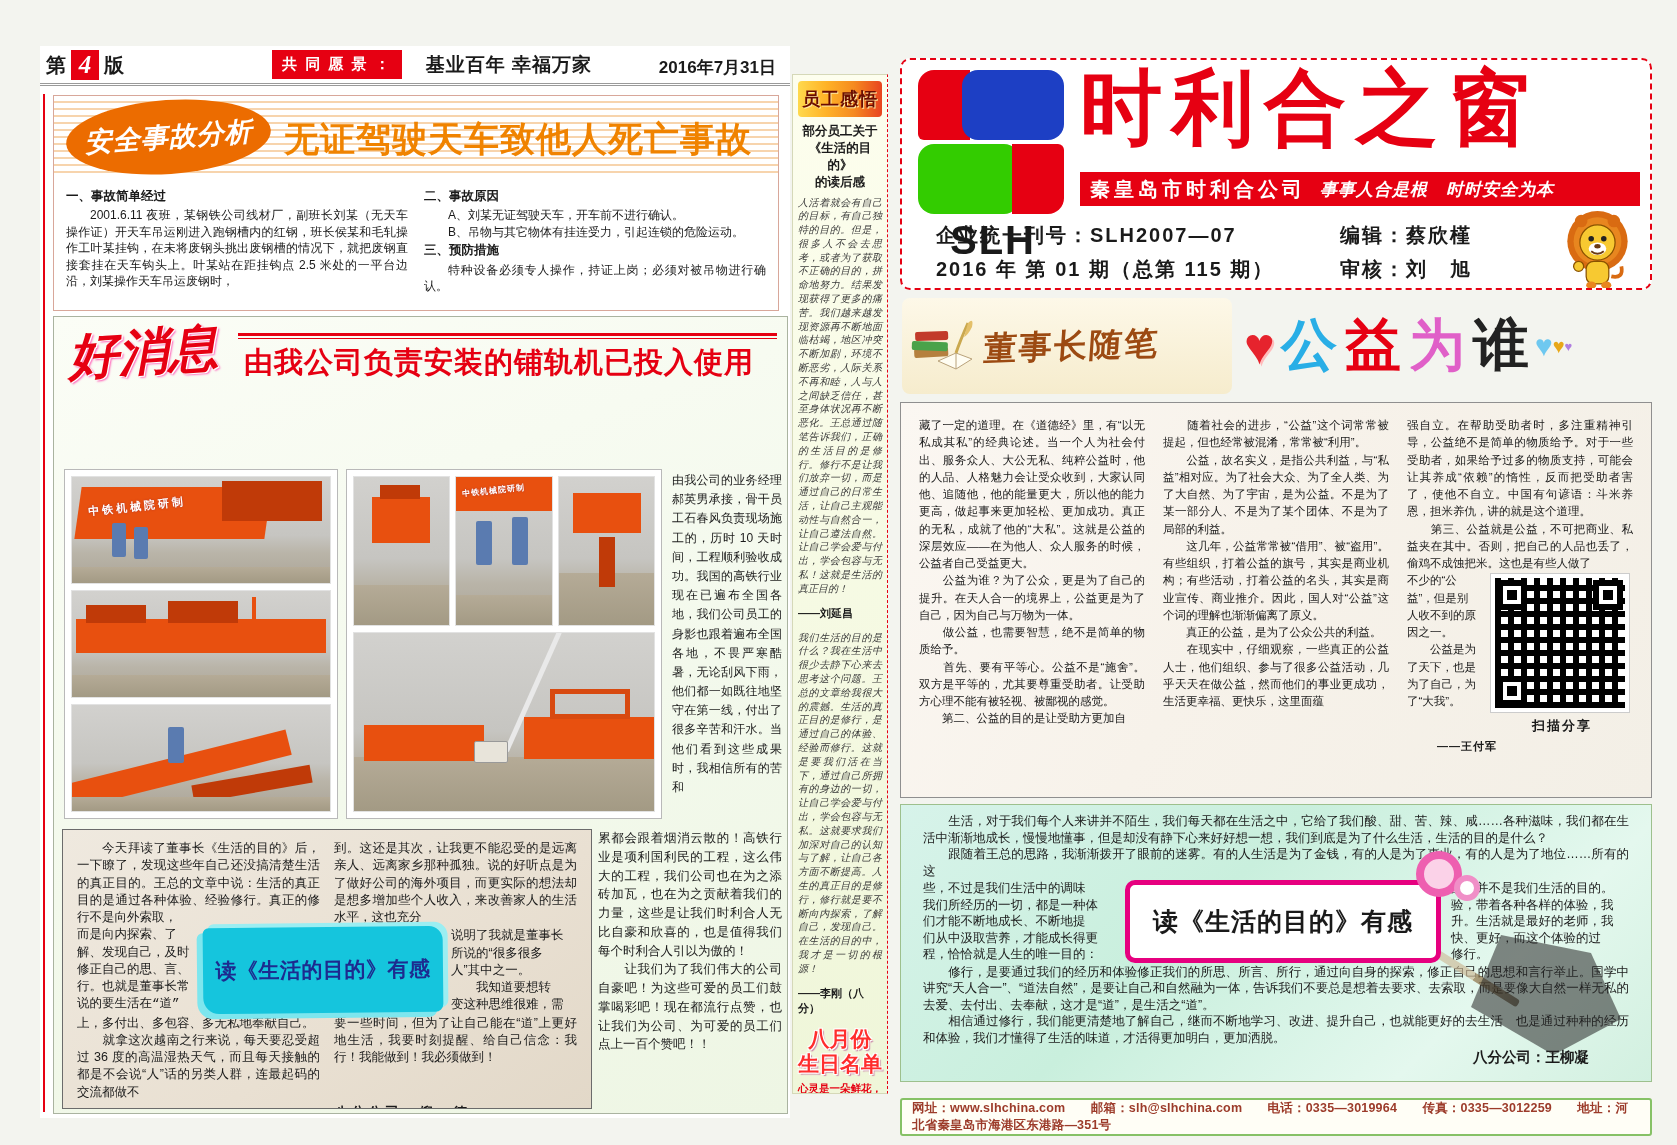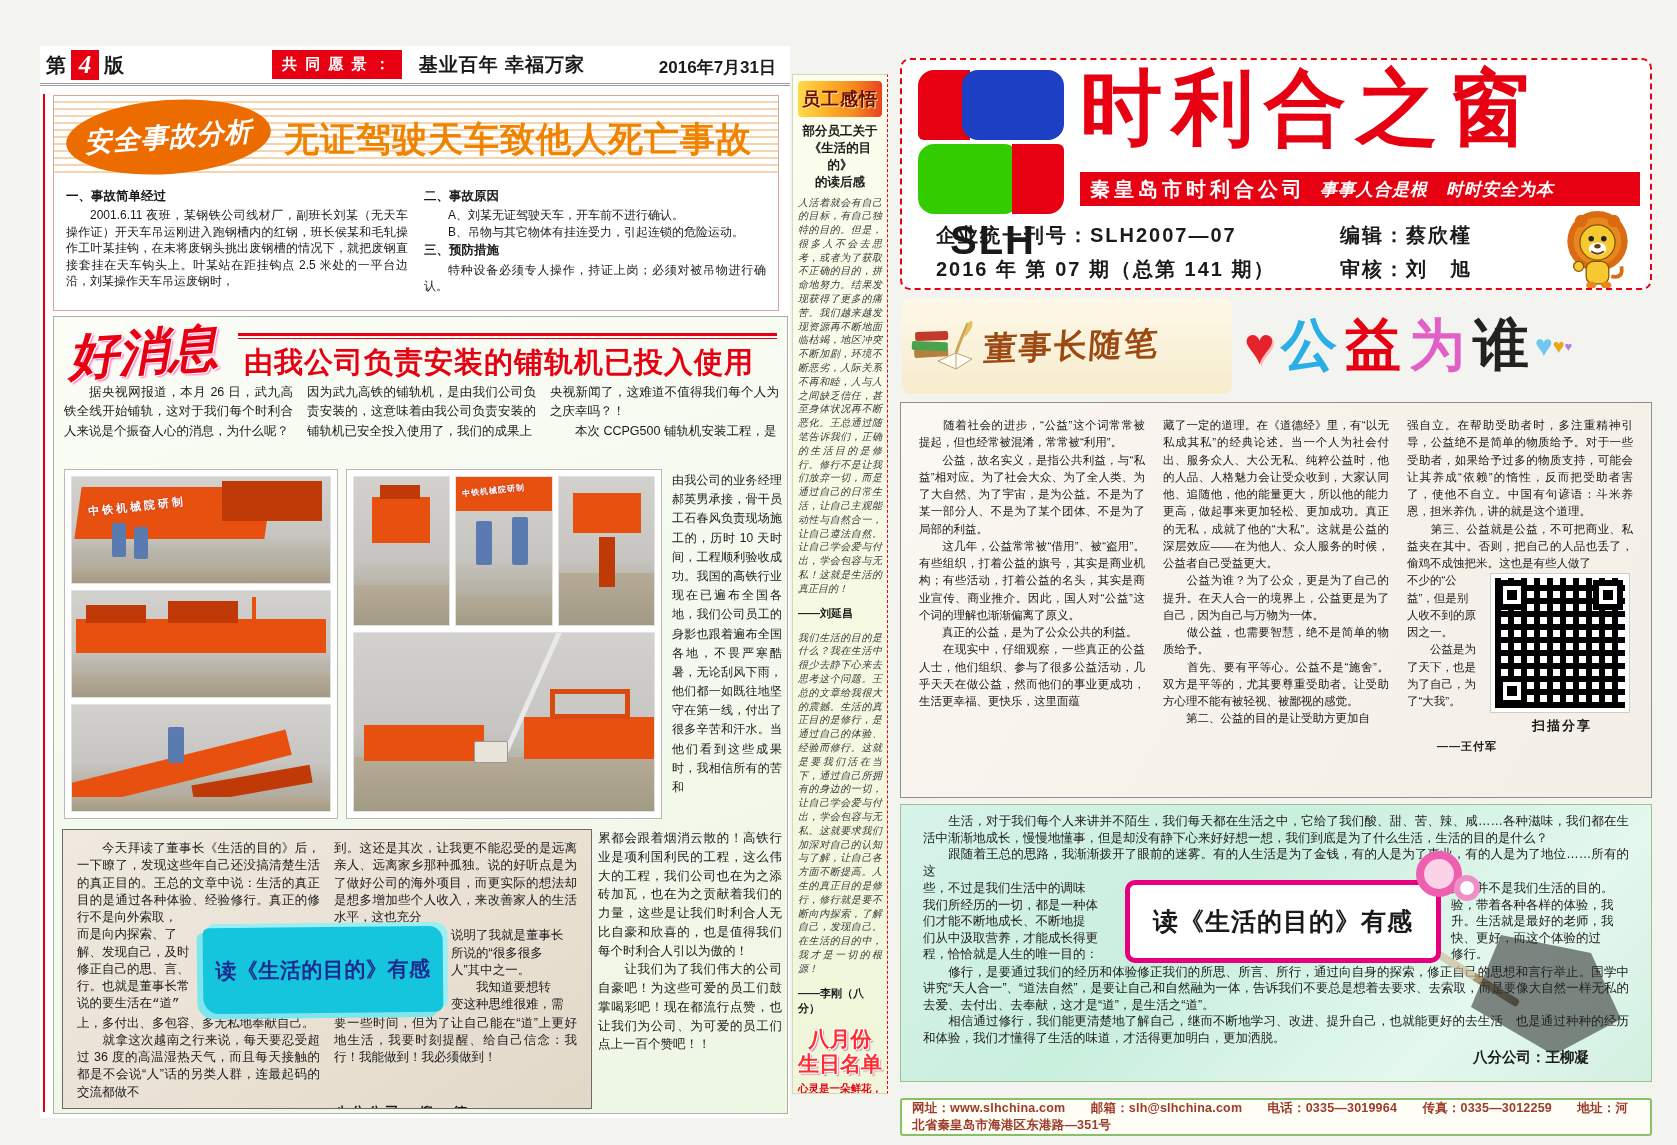--- a/index.html
+++ b/index.html
@@ -9,21 +9,21 @@
   .canvas { position:absolute; inset:0; overflow:hidden; }
   .abs { position:absolute; }
   .pre { white-space:pre-line; }
   .jt { text-align:justify; }
 
   
   .page-l { left:40px; top:46px; width:750px; height:1072px; background:#fff; }
   .lp-header { left:0; top:0; width:750px; height:40px; border-bottom:3px double #9a9a9a; }
   .pg-no { left:6px; top:4px; font-size:20px; font-weight:bold; display:flex; align-items:center; gap:5px; }
   .pg-box { display:inline-block; width:28px; height:30px; background:#e60012; color:#fff; font-size:25px; font-weight:bold; font-style:italic; text-align:center; line-height:30px; font-family:"Liberation Serif",serif; }
-  .vision { left:232px; top:4px; display:flex; align-items:center; gap:17px; }
+  .vision { left:232px; top:4px; display:flex; align-items:center; gap:24px; }
   .vision-box { background:#e60012; color:#fff; font-weight:bold; font-size:15px; padding:5px 10px; letter-spacing:2px; }
   .vision-text { font-size:19px; font-weight:900; letter-spacing:1px; }
   .lp-date { right:14px; top:10px; font-size:17px; font-weight:bold; }
   .red-edge { left:3px; top:48px; width:0; height:1018px; border-left:2px solid #e60012; }
 
   .safety { left:13px; top:49px; width:726px; height:216px; border:1px solid #d8a79a; background:#fff; overflow:hidden; }
   .safety-head { position:relative; height:82px; background:repeating-linear-gradient(180deg,#fff 0 5px,#f7d4ad 5px 7px); }
   .safety-badge { position:absolute; left:12px; top:4px; width:205px; height:74px; background:#ec6c00; border-radius:50%; color:#fff; font-weight:bold; font-style:italic; font-size:27px; display:flex; align-items:center; justify-content:center; transform:rotate(-4deg); font-family:"Liberation Serif",serif; letter-spacing:1px; }
   .safety-title { position:absolute; left:230px; top:20px; font-size:35px; font-weight:900; color:#f08300; letter-spacing:1px; }
   .safety-cols { display:flex; gap:16px; padding:8px 12px; }
@@ -164,26 +164,20 @@
           <div class="h-sm">三、预防措施</div>
           <div class="jt ind">特种设备必须专人操作，持证上岗；必须对被吊物进行确认。</div>
         </div>
       </div>
     </div>
 
     <div class="abs goodnews">
       <div class="abs gn-logo">好消息</div>
       <div class="abs gn-line"></div>
       <div class="abs gn-title">由我公司负责安装的铺轨机已投入使用</div>
-      <div class="abs gn-intro">
-        <div class="col jt ind">据央视网报道，本月 26 日，武九高铁全线开始铺轨，这对于我们每个时利合人来说是个振奋人心的消息，为什么呢？</div>
-        <div class="col jt">因为武九高铁的铺轨机，是由我们公司负责安装的，这意味着由我公司负责安装的铺轨机已安全投入使用了，我们的成果上</div>
-        <div class="col jt pre">央视新闻了，这难道不值得我们每个人为之庆幸吗？！
-　　本次 CCPG500 铺轨机安装工程，是</div>
-      </div>
 
       <div class="abs panel lpanel">
         <div class="ph" style="flex:1">
           <div class="mc" style="left:6px;top:10px;width:190px;height:52px;transform:skewX(-8deg)"></div>
           <div class="brand-txt" style="left:16px;top:22px">中铁机械院研制</div>
           <div class="mc2" style="left:150px;top:4px;width:100px;height:40px"></div>
           <div class="wk" style="left:40px;top:46px;width:14px;height:34px"></div>
           <div class="wk" style="left:62px;top:50px;width:14px;height:32px"></div>
           <div class="ground" style="height:16px"></div>
         </div>
@@ -293,21 +287,21 @@
         <div class="sq" style="left:0;top:74px;width:102px;height:70px;background:#33cc00;"></div>
         <div class="sq" style="left:94px;top:74px;width:52px;height:70px;background:#e60012;border-radius:0 6px 16px 0;"></div>
       </div>
       <div class="abs slh-txt">SLH</div>
       <div class="abs mast-title">时利合之窗</div>
       <div class="abs mast-bar">
         <span class="co">秦皇岛市时利合公司</span>
         <span class="slogan">事事人合是根　时时安全为本</span>
       </div>
       <div class="abs mast-info1">企业统一刊号：SLH2007—07</div>
-      <div class="abs mast-info2">2016 年 第 07 期（总第 141 期）</div>
+      <div class="abs mast-info2">2016 年 第 01 期（总第 115 期）</div>
       <div class="abs mast-ed">编辑：蔡欣槿</div>
       <div class="abs mast-rv">审核：刘　旭</div>
       <div class="abs lion">
         <svg width="88" height="84" viewBox="0 0 70 66">
           <circle cx="33" cy="26" r="24" fill="#d96b12"></circle>
           <circle cx="33" cy="26" r="19" fill="#e8861f"></circle>
           <circle cx="20" cy="10" r="5" fill="#d96b12"></circle>
           <circle cx="46" cy="10" r="5" fill="#d96b12"></circle>
           <circle cx="33" cy="27" r="14" fill="#f7c931" stroke="#8a5200" stroke-width="1"></circle>
           <circle cx="28" cy="24" r="2.2" fill="#222"></circle>
@@ -345,30 +339,30 @@
         <span class="gy-ch gy-2">益</span>
         <span class="gy-ch gy-3">为</span>
         <span class="gy-ch gy-4">谁</span>
         <span class="heart-sm1">♥</span>
         <span class="heart-sm2">♥</span>
         <span class="heart-sm3">♥</span>
       </div>
     </div>
 
     <div class="abs essay">
+      <div class="col jt pre">藏了一定的道理。在《道德经》里，有“以无私成其私”的经典论述。当一个人为社会付出、服务众人、大公无私、纯粹公益时，他的人品、人格魅力会让受众收到，大家认同他、追随他，他的能量更大，所以他的能力更高，做起事来更加轻松、更加成功。真正的无私，成就了他的“大私”。这就是公益的深层效应——在为他人、众人服务的时候，公益者自己受益更大。
+　　公益为谁？为了公众，更是为了自己的提升。在天人合一的境界上，公益更是为了自己，因为自己与万物为一体。
+　　做公益，也需要智慧，绝不是简单的物质给予。
+　　首先、要有平等心。公益不是“施舍”。双方是平等的，尤其要尊重受助者。让受助方心理不能有被轻视、被鄙视的感觉。
+　　第二、公益的目的是让受助方更加自</div>
       <div class="col jt pre">　　随着社会的进步，“公益”这个词常常被提起，但也经常被混淆，常常被“利用”。
 　　公益，故名实义，是指公共利益，与“私益”相对应。为了社会大众、为了全人类、为了大自然、为了宇宙，是为公益。不是为了某一部分人、不是为了某个团体、不是为了局部的利益。
 　　这几年，公益常常被“借用”、被“盗用”。有些组织，打着公益的旗号，其实是商业机构；有些活动，打着公益的名头，其实是商业宣传、商业推介。因此，国人对“公益”这个词的理解也渐渐偏离了原义。
 　　真正的公益，是为了公众公共的利益。
 　　在现实中，仔细观察，一些真正的公益人士，他们组织、参与了很多公益活动，几乎天天在做公益，然而他们的事业更成功，生活更幸福、更快乐，这里面蕴</div>
-      <div class="col jt pre">藏了一定的道理。在《道德经》里，有“以无私成其私”的经典论述。当一个人为社会付出、服务众人、大公无私、纯粹公益时，他的人品、人格魅力会让受众收到，大家认同他、追随他，他的能量更大，所以他的能力更高，做起事来更加轻松、更加成功。真正的无私，成就了他的“大私”。这就是公益的深层效应——在为他人、众人服务的时候，公益者自己受益更大。
-　　公益为谁？为了公众，更是为了自己的提升。在天人合一的境界上，公益更是为了自己，因为自己与万物为一体。
-　　做公益，也需要智慧，绝不是简单的物质给予。
-　　首先、要有平等心。公益不是“施舍”。双方是平等的，尤其要尊重受助者。让受助方心理不能有被轻视、被鄙视的感觉。
-　　第二、公益的目的是让受助方更加自</div>
       <div class="col">
         <div class="jt pre">强自立。在帮助受助者时，多注重精神引导，公益绝不是简单的物质给予。对于一些受助者，如果给予过多的物质支持，可能会让其养成“依赖”的惰性，反而把受助者害了，使他不自立。中国有句谚语：斗米养恩，担米养仇，讲的就是这个道理。
 　　第三、公益就是公益，不可把商业、私益夹在其中。否则，把自己的人品也丢了，偷鸡不成蚀把米。这也是有些人做了</div>
         <div>
           <div class="qr-wrap">
             <div class="qr">
               <div class="fd tl"></div>
                 <div class="fd tr"></div>
                 <div class="fd bl"></div>
             </div>

